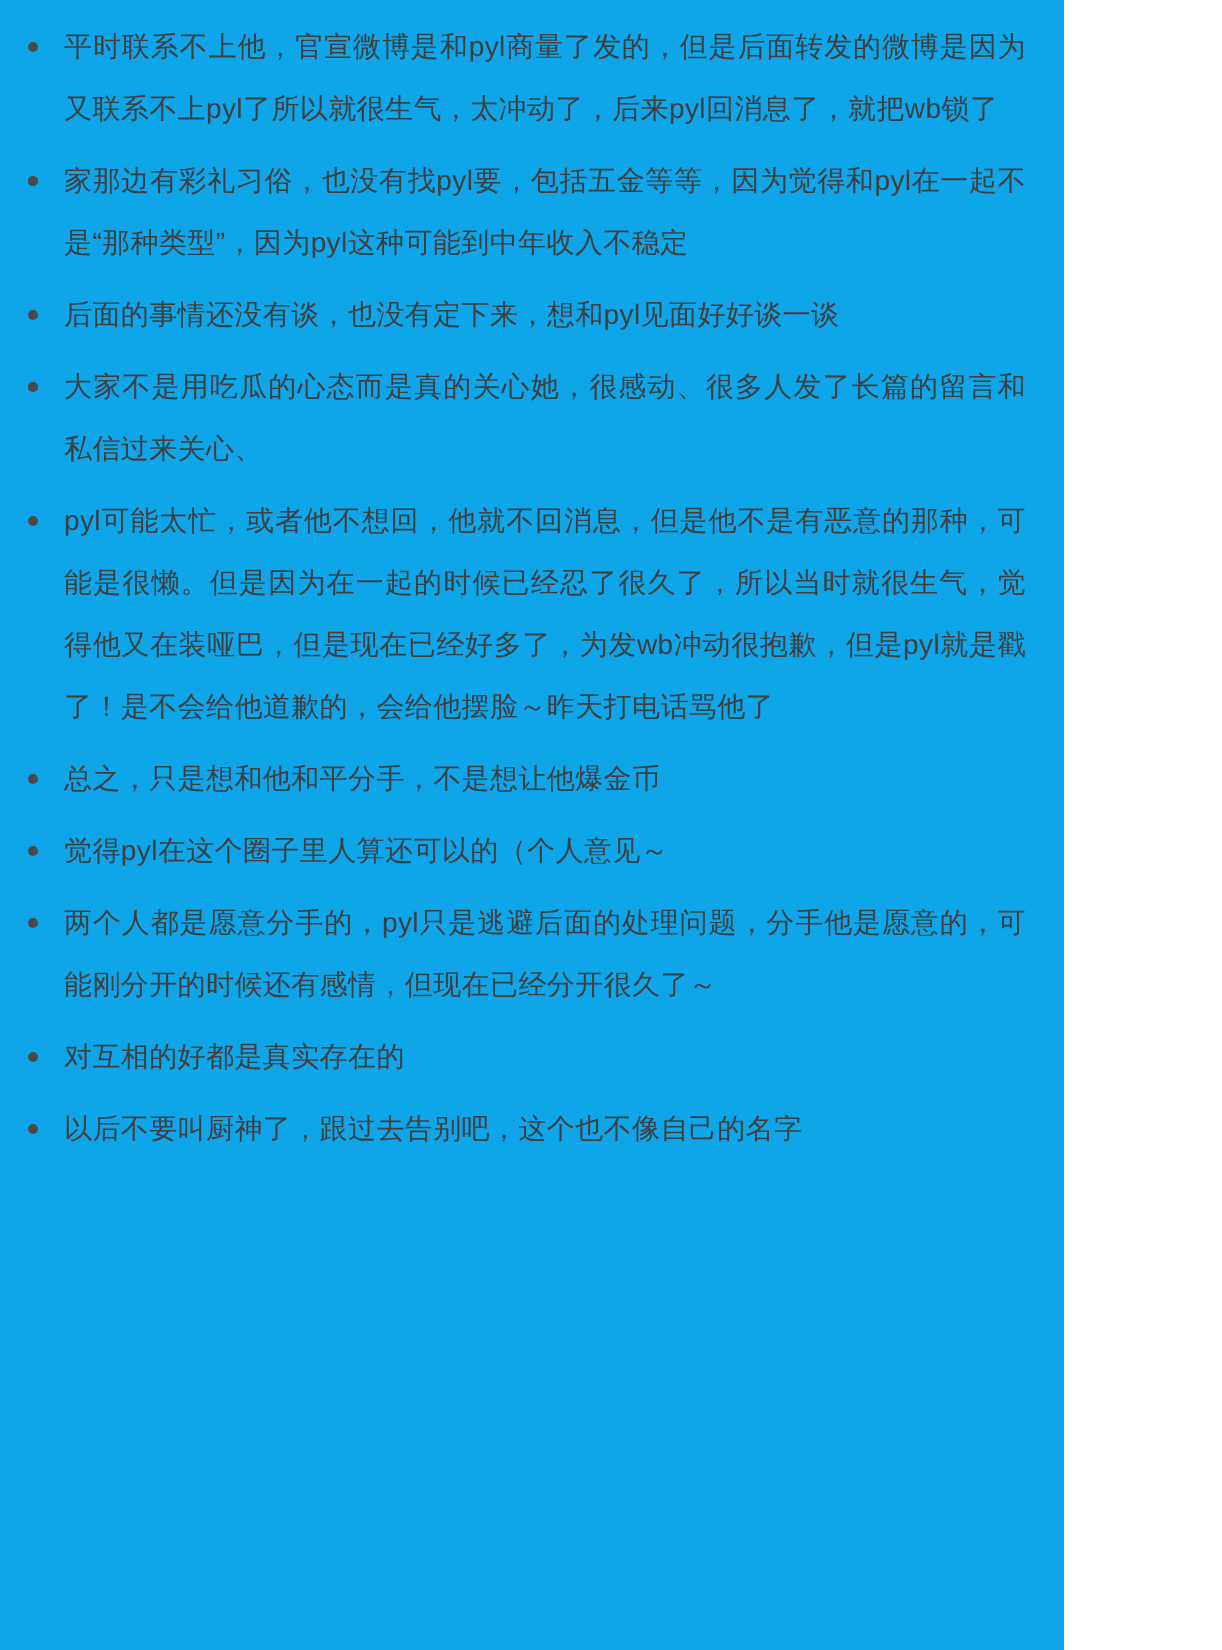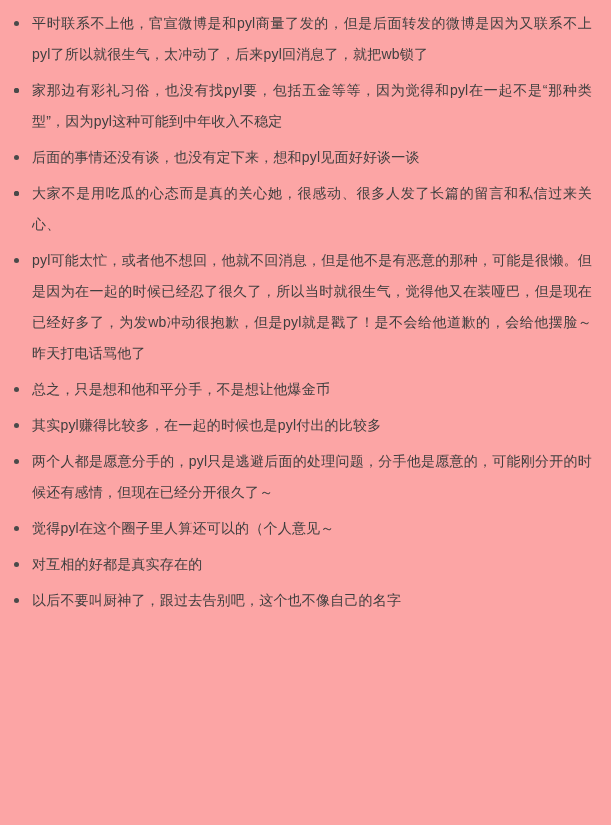--- a/index.html
+++ b/index.html
@@ -8,24 +8,24 @@
     background: #ffffff;
   }
   body {
     width: 611px;
     height: 825px;
     overflow: hidden;
     font-family: "Liberation Sans", "DejaVu Sans", sans-serif;
   }
   .doc {
     box-sizing: border-box;
-    width: 611px;
+    width: 532px;
     height: 825px;
     padding: 8px 19px 0 0;
-    background: #fca5a5;
+    background: #0ea5e9;
   }
   .bullet-item {
     position: relative;
     padding-left: 32px;
     margin-bottom: 5px;
     font-size: 14px;
     line-height: 31px;
     color: #3f3f3f;
     letter-spacing: 0.2px;
     text-align: justify;
@@ -79,34 +79,30 @@
   <div class="bullet-item">
     <span class="dot"></span>
     <span>pyl可能太忙，或者他不想回，他就不回消息，但是他不是有恶意的那种，可能是很懒。但是因为在一起的时候已经忍了很久了，所以当时就很生气，觉得他又在装哑巴，但是现在已经好多了，为发wb冲动很抱歉，但是pyl就是戳了！是不会给他道歉的，会给他摆脸～昨天打电话骂他了</span>
   </div>
 
   <div class="bullet-item">
     <span class="dot"></span>
     <span>总之，只是想和他和平分手，不是想让他爆金币</span>
   </div>
 
-  <div class="bullet-item">
-    <span class="dot"></span>
-    <span>其实pyl赚得比较多，在一起的时候也是pyl付出的比较多</span>
-  </div>
 
 
   <div class="bullet-item">
     <span class="dot"></span>
-    <span>两个人都是愿意分手的，pyl只是逃避后面的处理问题，分手他是愿意的，可能刚分开的时候还有感情，但现在已经分开很久了～</span>
+    <span>觉得pyl在这个圈子里人算还可以的（个人意见～</span>
   </div>
 
   <div class="bullet-item">
     <span class="dot"></span>
-    <span>觉得pyl在这个圈子里人算还可以的（个人意见～</span>
+    <span>两个人都是愿意分手的，pyl只是逃避后面的处理问题，分手他是愿意的，可能刚分开的时候还有感情，但现在已经分开很久了～</span>
   </div>
 
   <div class="bullet-item">
     <span class="dot"></span>
     <span>对互相的好都是真实存在的</span>
   </div>
 
   <div class="bullet-item">
     <span class="dot"></span>
     <span>以后不要叫厨神了，跟过去告别吧，这个也不像自己的名字</span>

